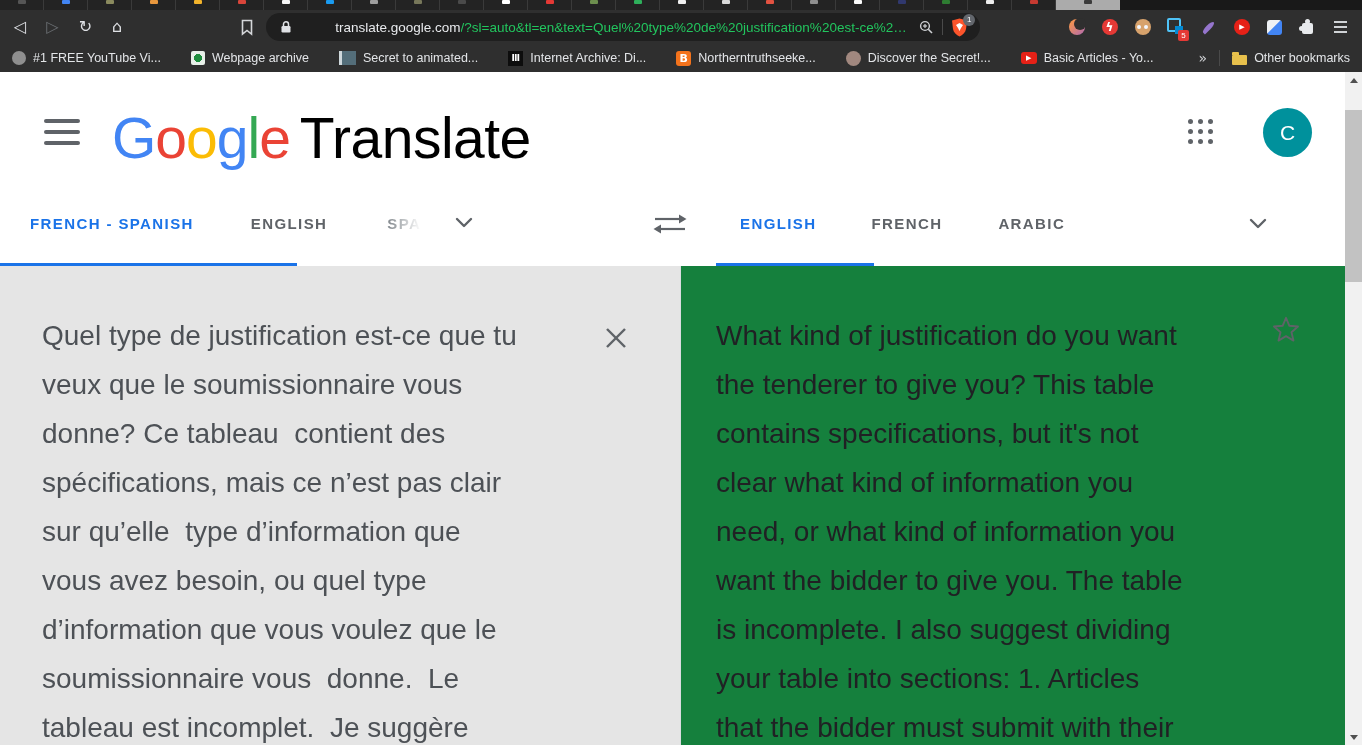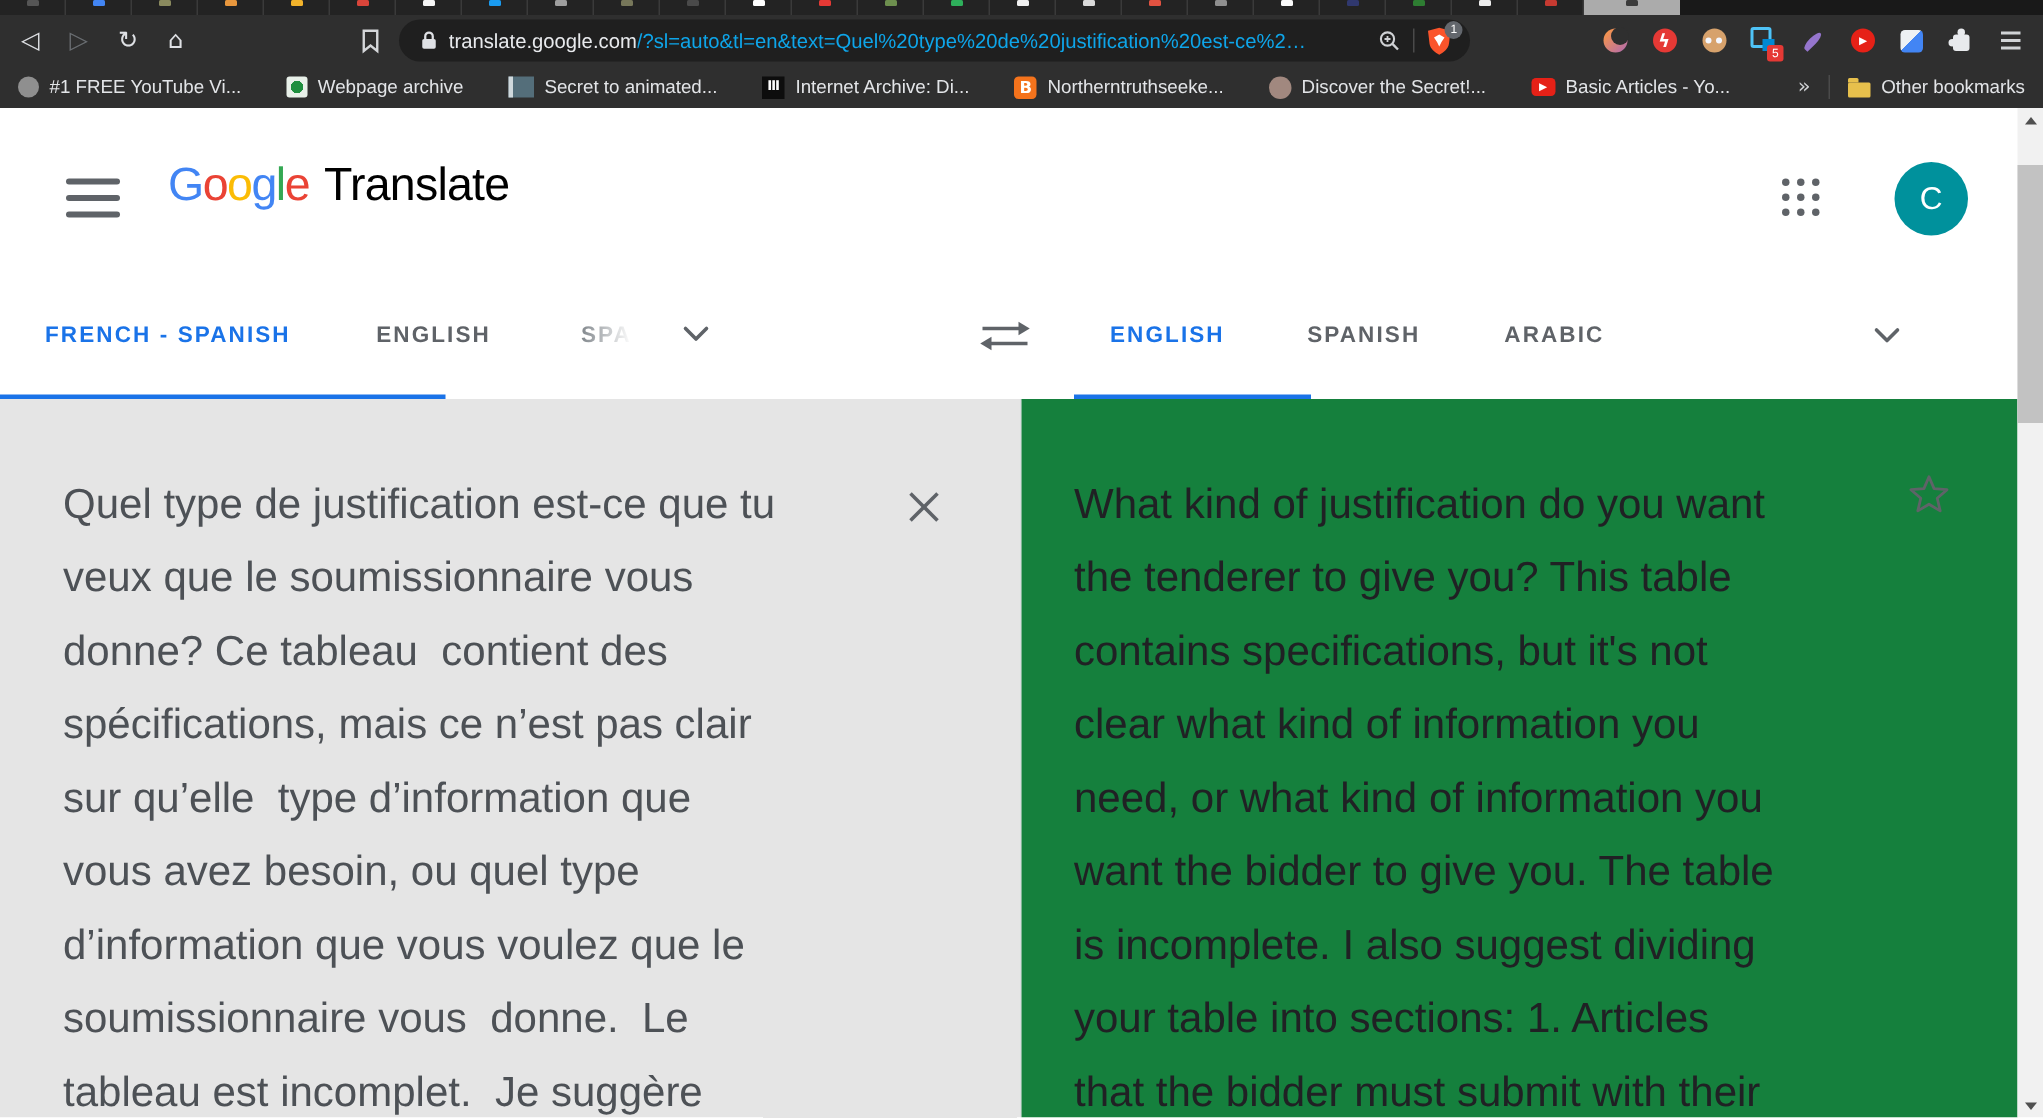--- a/index.html
+++ b/index.html
@@ -19,23 +19,23 @@
   .tabfill{flex:1;background:#191919;}
 
   .toolbar{height:34px;background:#2f2f2f;display:flex;align-items:center;}
   .nav{display:flex;align-items:center;gap:20px;padding-left:14px;}
   .navic{font-size:16px;color:#dfe1e5;line-height:1;cursor:default;}
   .navic.dim{color:#6a6e72;}
   .bmflag{margin-left:118px;display:flex;align-items:center;}
   .urlbar{margin-left:12px;width:714px;height:28px;background:#1f1f1f;border-radius:14px;
     display:flex;align-items:center;padding:0 10px;box-sizing:border-box;font-size:13.5px;}
   .urlbar .lock{display:flex;margin:0 7px 0 4px;}
-  .url-text{flex:1;white-space:nowrap;overflow:hidden;display:flex;min-width:0;}
+  .url-text{flex:1;white-space:nowrap;overflow:hidden;display:flex;min-width:0;margin-left:36px;}
   .dom{color:#e8eaed;}
-  .path{color:#0ea5e9;overflow:hidden;white-space:nowrap;}
+  .path{color:#22c55e;overflow:hidden;white-space:nowrap;}
   .vsep{width:1px;height:16px;background:#4a4a4a;margin:0 8px;flex:none;}
   .zoomic{display:flex;flex:none;margin-left:6px;}
   .shield{position:relative;display:flex;flex:none;margin-right:2px;}
   .shield .badge{position:absolute;top:-4px;right:-7px;width:12px;height:12px;border-radius:50%;
     background:#63676d;color:#fff;font-size:8px;font-style:normal;display:flex;align-items:center;justify-content:center;}
   .exts{margin-left:auto;display:flex;align-items:center;gap:14px;padding-right:12px;}
 
   .ext{width:19px;height:19px;position:relative;display:flex;align-items:center;justify-content:center;flex:none;}
   .ext .eg{position:relative;z-index:2;}
   .ext-dark-reader::before{content:"";width:16px;height:16px;border-radius:50%;background:linear-gradient(135deg,#ff9a3c,#b06ab3);position:absolute;}
@@ -75,21 +75,21 @@
   .fv-youtube{width:16px;height:12px;border-radius:3px;background:#e62117;color:#fff;font-size:7px;}
   .fv-folder{width:15px;height:10px;background:#e7c04c;border-radius:1px;position:relative;margin-top:3px;}
   .fv-folder::before{content:"";position:absolute;top:-3px;left:0;width:7px;height:3px;background:#e7c04c;border-radius:1px 1px 0 0;}
 
   
   .page{position:relative;width:1362px;height:673px;background:#fff;}
 
   .gt-header{position:absolute;top:0;left:0;right:17px;height:108px;border-bottom:1px solid #ececec;background:#fff;}
   .hamb{position:absolute;left:44px;top:47px;display:flex;flex-direction:column;gap:7px;cursor:pointer;}
   .hamb i{width:36px;height:4px;background:#5f6368;border-radius:2px;display:block;}
-  .logo{position:absolute;left:112px;top:33px;font-size:31px;letter-spacing:-1px;display:flex;align-items:baseline;justify-content:space-between;}
+  .logo{position:absolute;left:112px;top:33px;font-size:57px;letter-spacing:-1px;display:flex;align-items:baseline;justify-content:space-between;}
   .logo .product{color:#000000;margin-left:10px;letter-spacing:-0.5px;}
   .apps{position:absolute;left:1188px;top:47px;display:grid;grid-template-columns:repeat(3,5px);grid-gap:5px;cursor:pointer;}
   .apps i{width:5px;height:5px;border-radius:50%;background:#5f6368;}
   .avatar{position:absolute;left:1263px;top:36px;width:49px;height:49px;border-radius:50%;
     background:var(--avatar_bg,#00919c);color:#fff;font-size:21px;display:flex;align-items:center;justify-content:center;cursor:pointer;}
 
   .langbar{position:absolute;top:108px;left:0;right:17px;height:86px;border-bottom:1px solid #dadce0;background:#fff;}
   .lgroup{position:absolute;top:0;height:100%;display:flex;align-items:center;}
   .lgroup.src{left:30px;}
   .lgroup.tgt{left:740px;}
@@ -355,21 +355,21 @@
     <span class="swap">
       <svg width="44" height="24" viewBox="0 0 44 24">
         <line x1="7" y1="7" x2="32" y2="7" stroke="#5f6368" stroke-width="2.2"></line>
         <polygon points="31,2.5 38.5,7 31,11.5" fill="#5f6368"></polygon>
         <line x1="12" y1="17" x2="37" y2="17" stroke="#5f6368" stroke-width="2.2"></line>
         <polygon points="13,12.5 5.5,17 13,21.5" fill="#5f6368"></polygon>
       </svg>
     </span>
     <div class="lgroup tgt" id="tgt-tabs">
         <span class="lang-tab active">ENGLISH</span>
-        <span class="lang-tab">SPANISH</span>
+        <span class="lang-tab">FRENCH</span>
         <span class="lang-tab">ARABIC</span>
       </div>
     <span class="chev right">
       <svg width="20" height="12" viewBox="0 0 20 12">
           <polyline points="3,2 10,9 17,2" fill="none" stroke="#5f6368" stroke-width="2.4" stroke-linecap="round" stroke-linejoin="round"></polyline>
         </svg>
     </span>
     <div class="underline src-u"></div>
     <div class="underline tgt-u"></div>
   </div>

